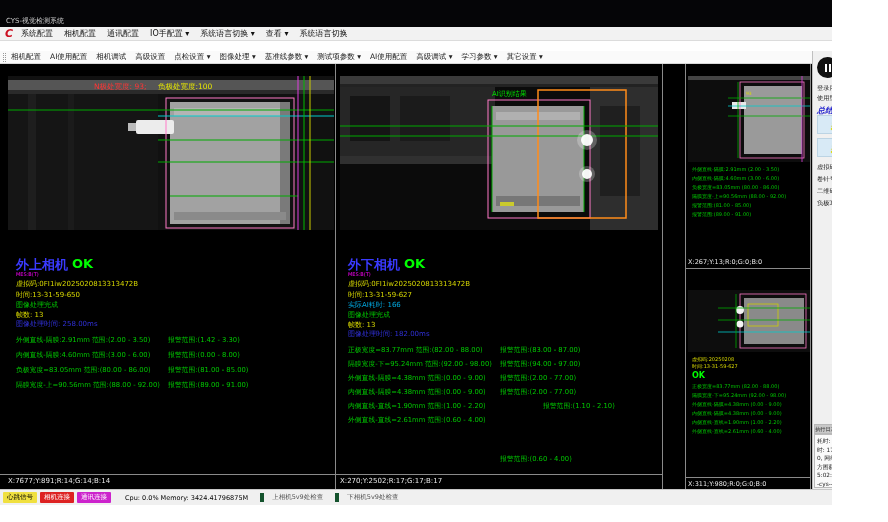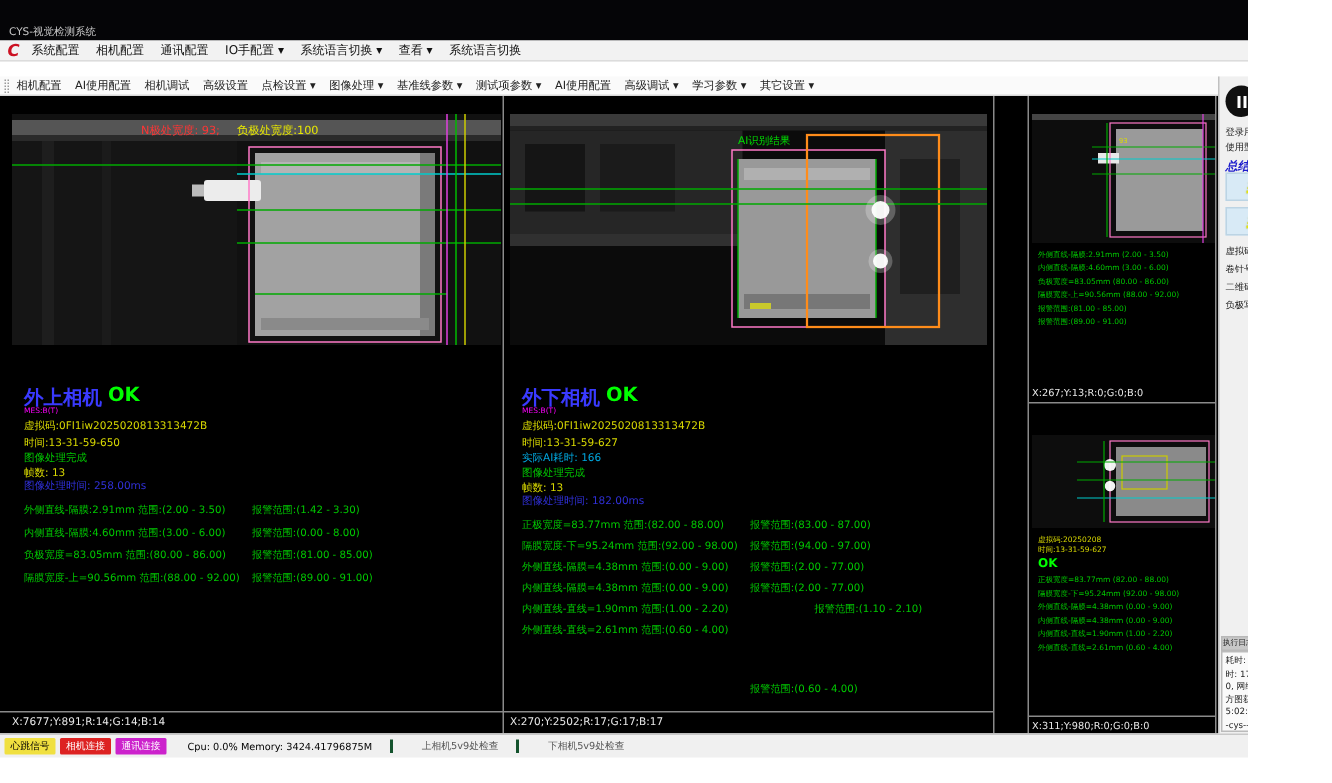--- a/index.html
+++ b/index.html
@@ -48,21 +48,21 @@
   .result-box { position:absolute; left:4px; width:62px; height:19px; background:#d8eaf6; border:1px solid #bcd4e4; text-align:center; font-size:13px; font-weight:bold; font-style:italic; color:#e8e800; letter-spacing:4px; line-height:18px; text-shadow:0 0 1px #a0a000; }
   .log-tab { position:absolute; top:373px; height:10px; width:23px; background:#dddddd; border:1px solid #b8b8b8; font-size:5.2px; text-align:center; line-height:9px; color:#222; }
   .log-box { position:absolute; left:1px; top:383px; width:70px; height:54px; background:#fafafa; border:1px solid #bbbbbb; overflow:hidden; }
   .log-text { font-size:5.8px; line-height:8.5px; color:#222; padding:2px; white-space:normal; word-break:break-all; }
   .scrolltrack { position:absolute; background:#dedede; }
   .scrollthumb { position:absolute; background:#a8a8a8; }
   
   .statusbar { position:absolute; left:0; top:489px; width:888px; height:16px; background:#f0f0f0; border-top:1px solid #c8c8c8; display:flex; align-items:center; }
   .badge { font-size:6.5px; padding:1px 4px; margin-left:3px; border-radius:1px; }
   .cpu-text { font-size:6.5px; color:#000; margin-left:14px; }
-  .extra-text { font-size:6.5px; color:#555; margin-left:12px; border-left:2px solid #14532d; padding-left:19px; }
+  .extra-text { font-size:6.5px; color:#555; margin-left:12px; border-left:4px solid #14532d; padding-left:8px; }
 </style>
 </head>
 <body>
 
 <div id="app">
 
   <div class="titlebar">
     <span class="title-text">CYS-视觉检测系统</span>
     <span class="winbtn" style="left:843px;">—</span>
     <span class="winbtn" style="left:859px;">▢</span>

